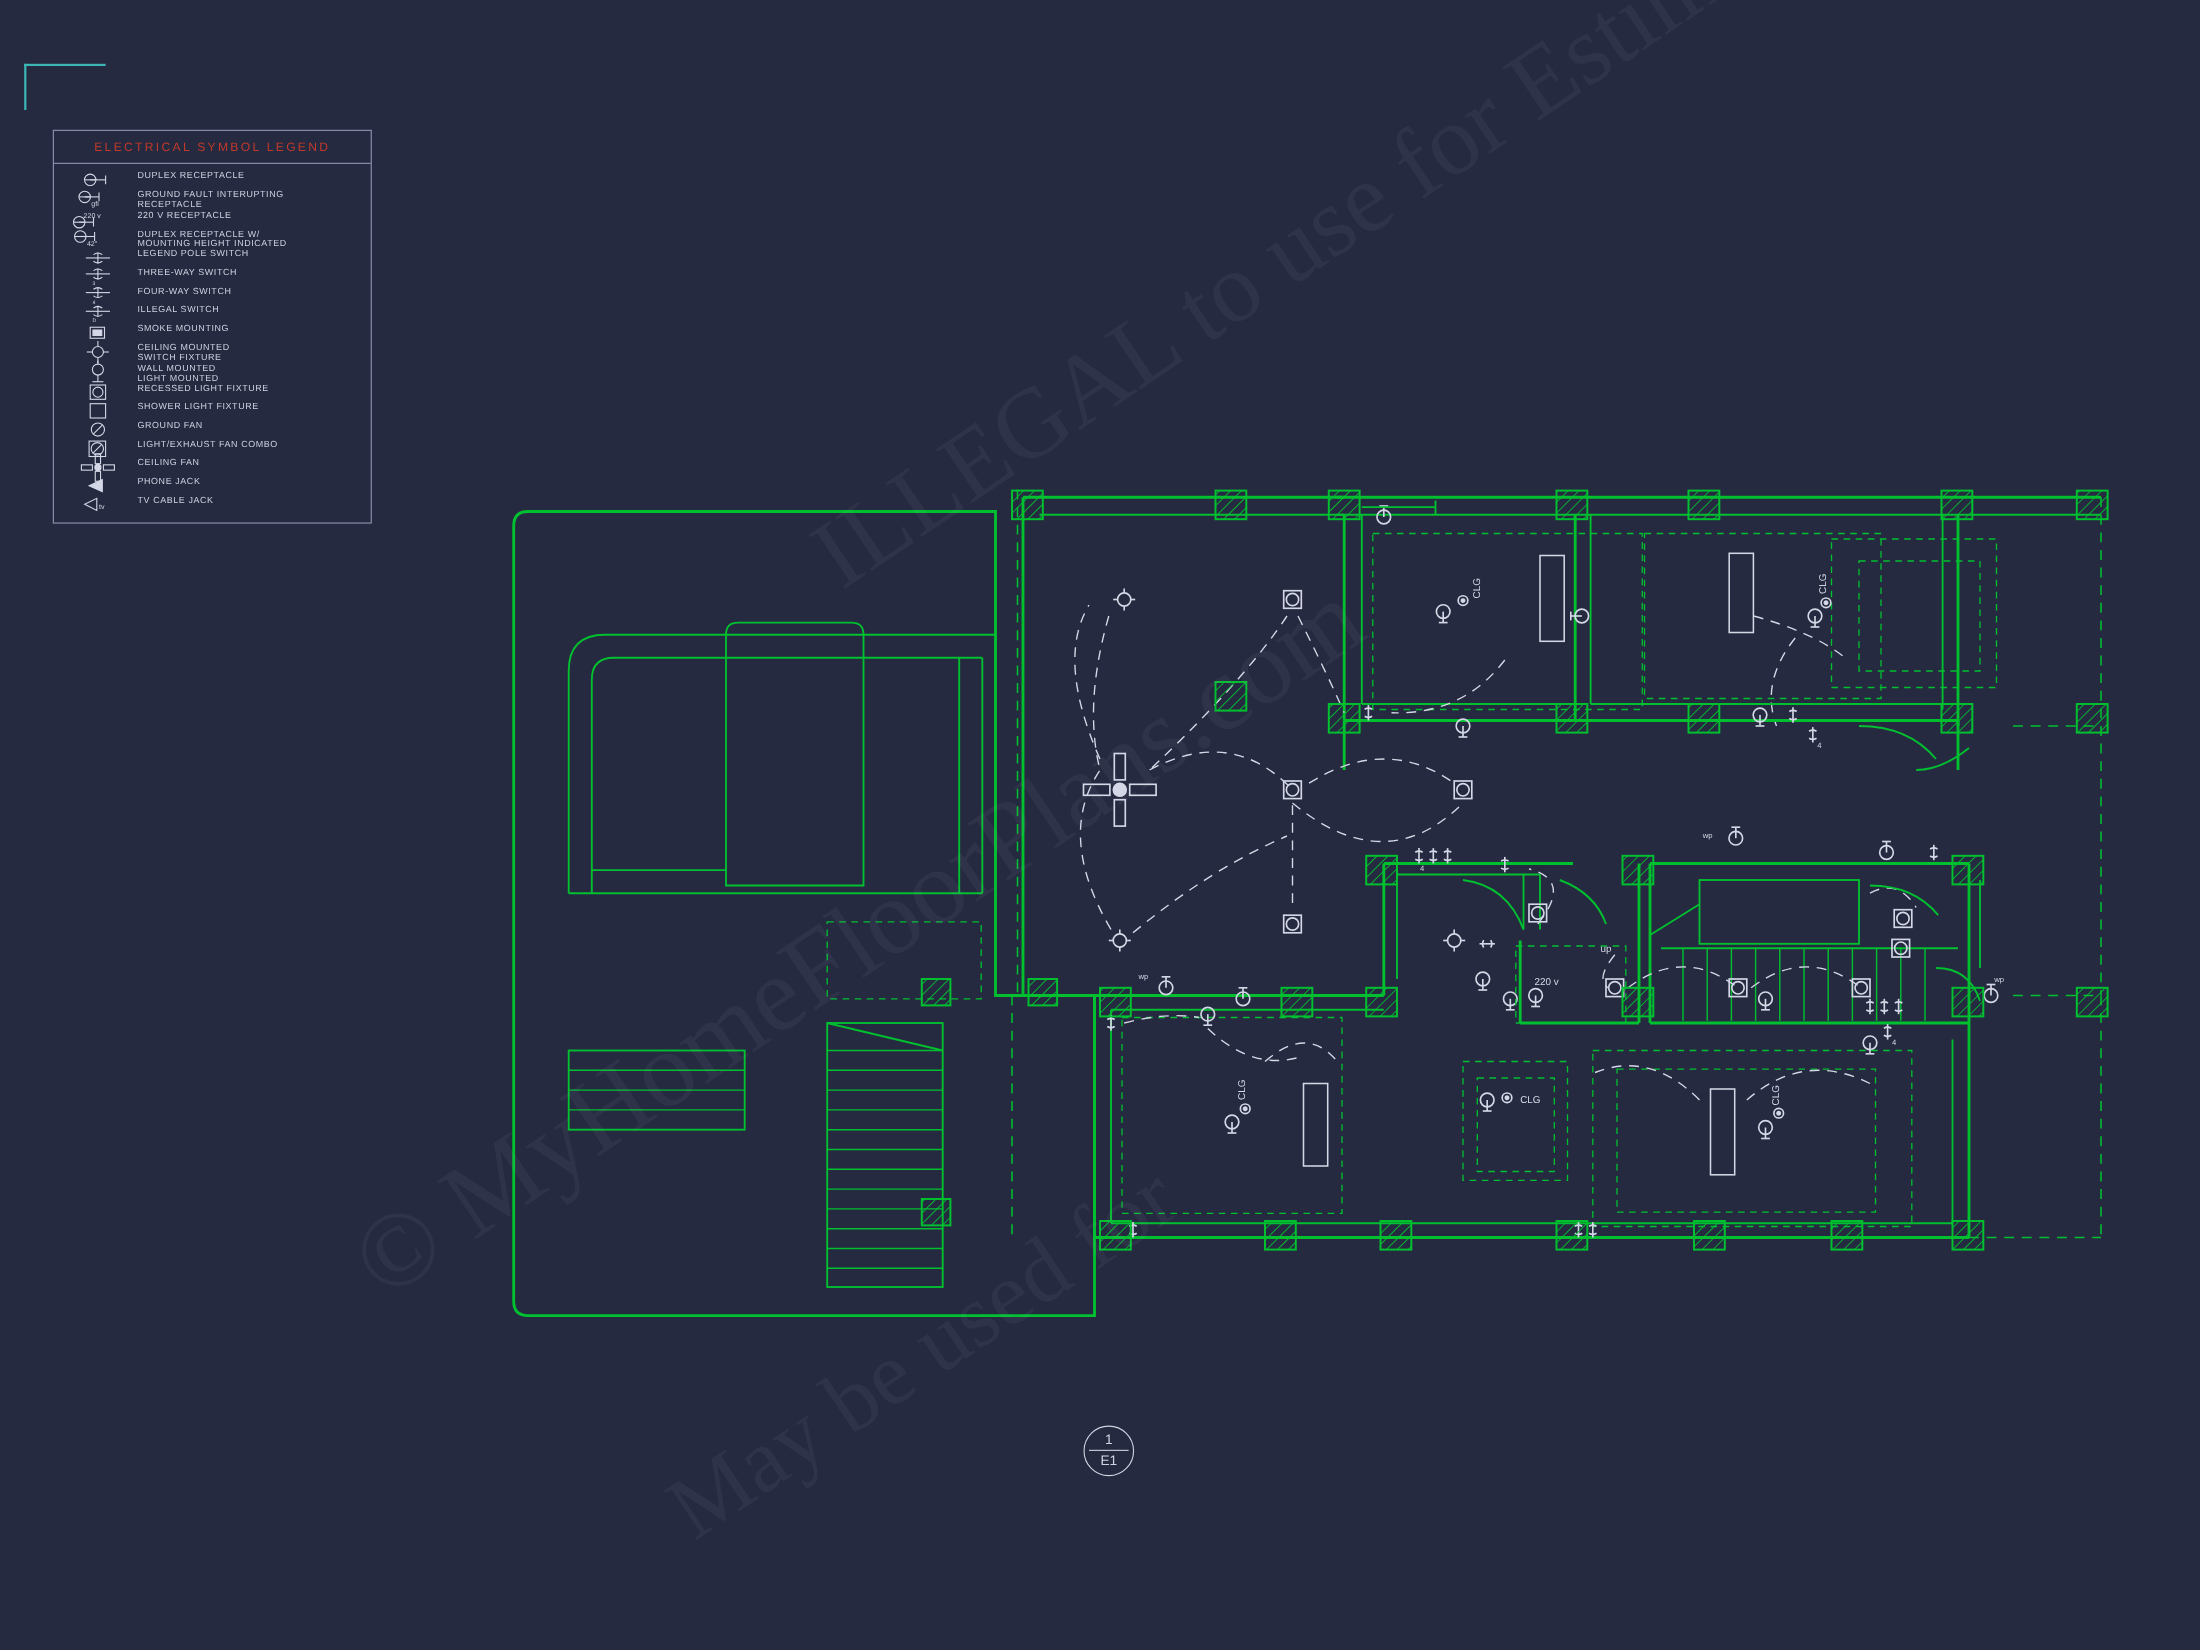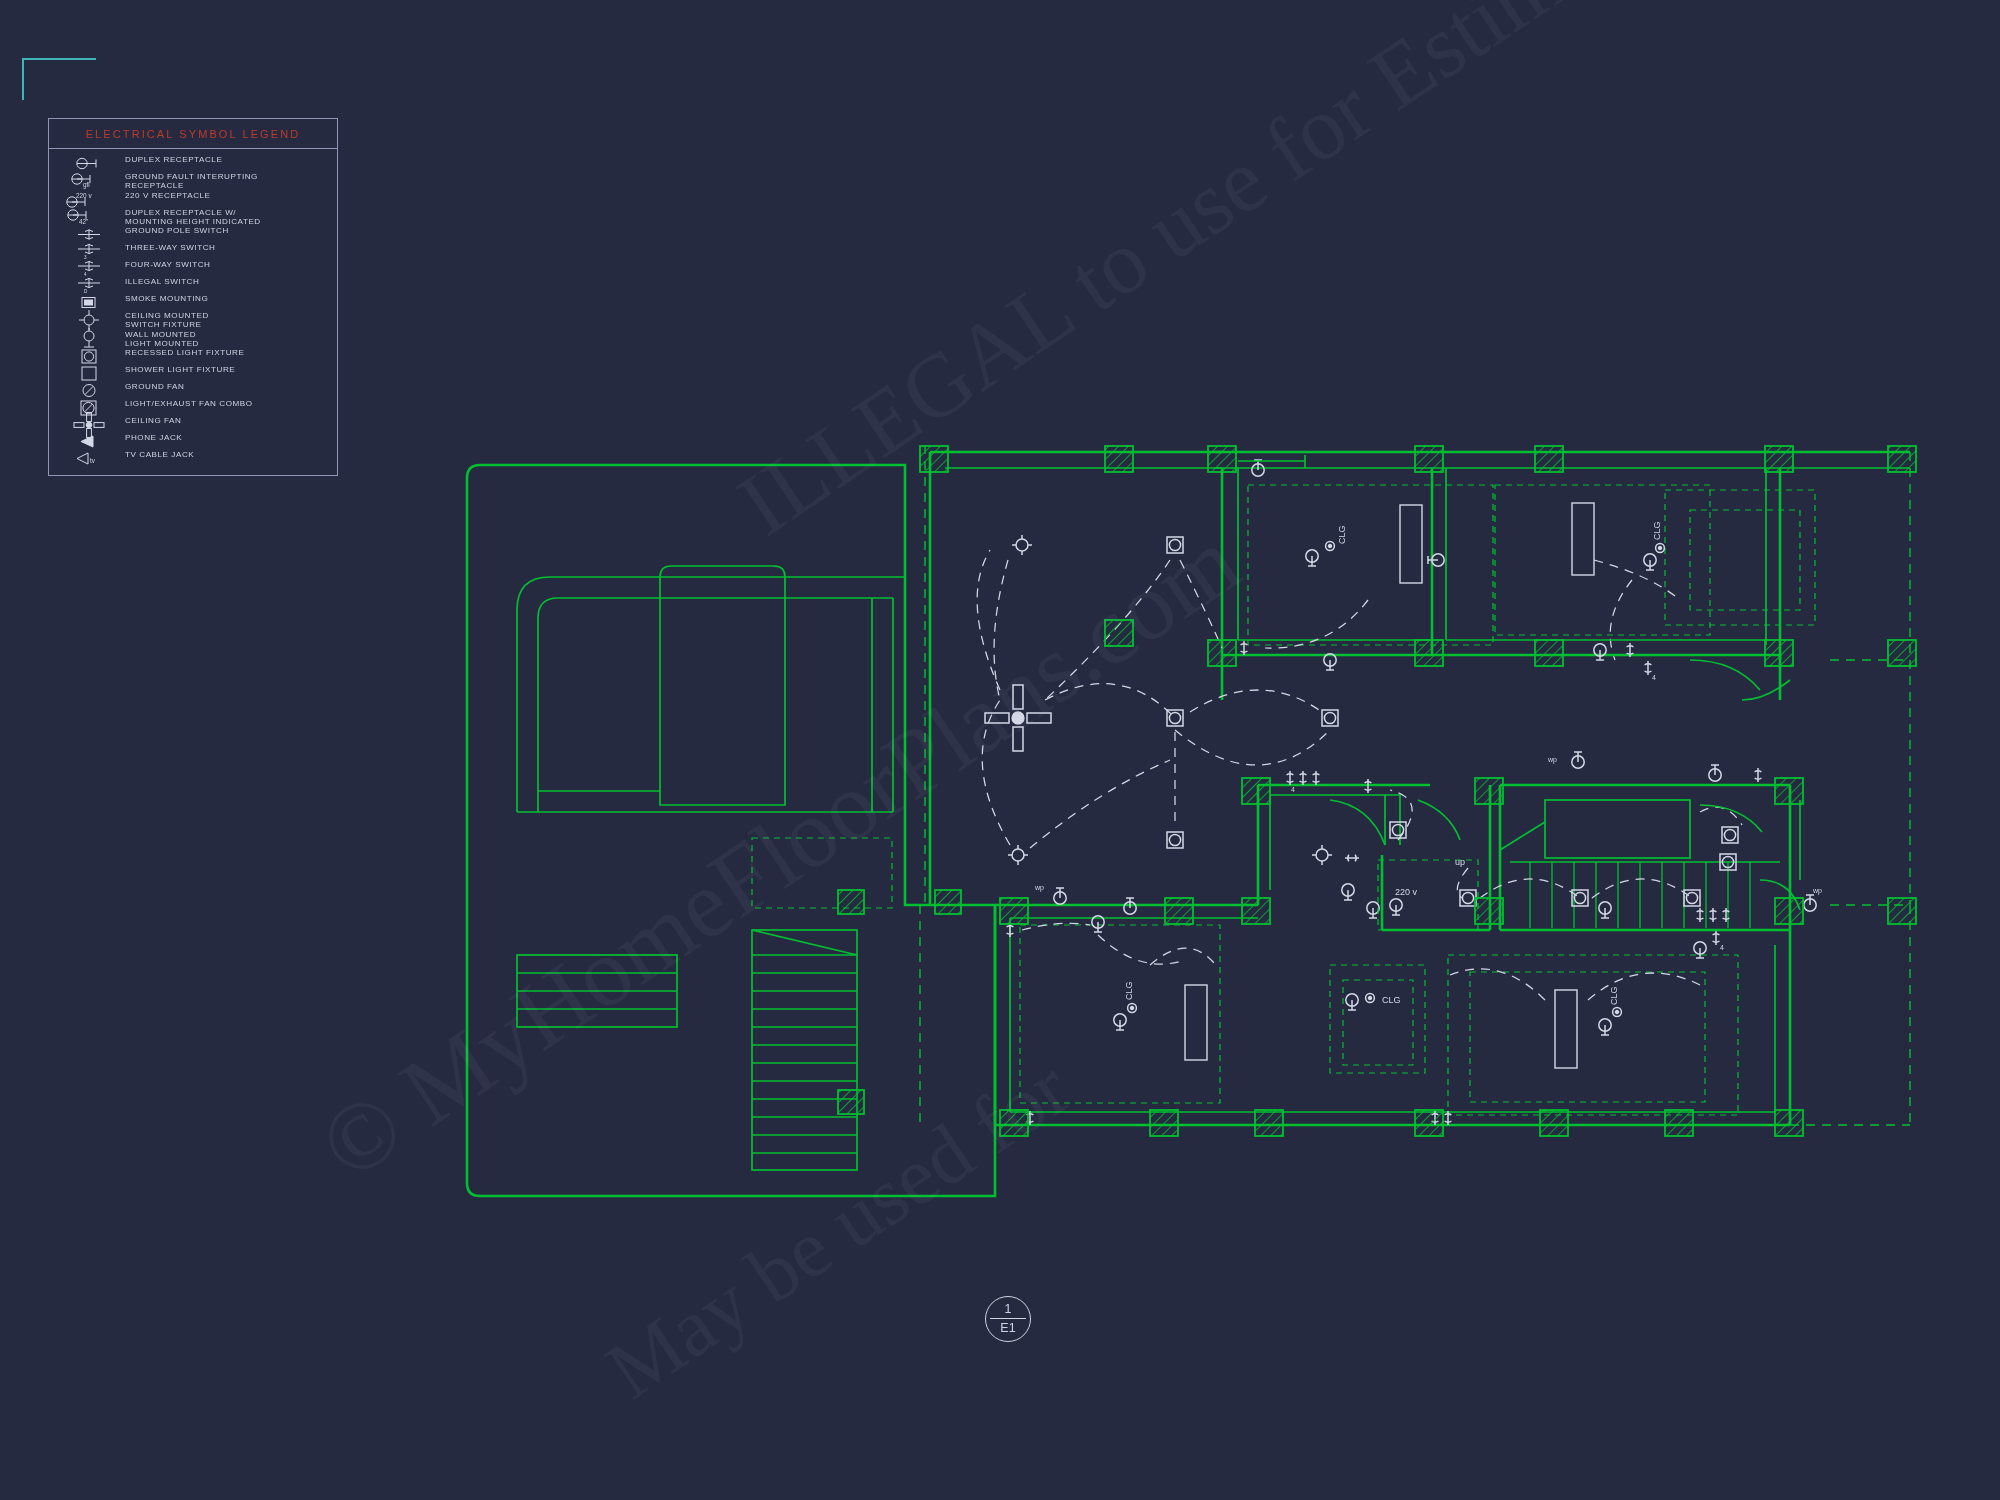--- a/index.html
+++ b/index.html
@@ -569,21 +569,21 @@
 
       <div class="legend-row">
         <div class="legend-sym">
           <svg class="sym-svg" width="34" height="15" viewBox="0 0 34 15">
             <line x1="6" y1="7.5" x2="28" y2="7.5" class="st"></line>
             <path d="M 13 4.5 Q 17 1.5 21 4.5" class="st"></path>
             <path d="M 13 10.5 Q 17 13.5 21 10.5" class="st"></path>
             <line x1="17" y1="2.5" x2="17" y2="12.5" class="st"></line>
           </svg>
         </div>
-        <div class="legend-label">GROUND POLE SWITCH</div>
+        <div class="legend-label">LEGEND POLE SWITCH</div>
       </div>
 
       <div class="legend-row">
         <div class="legend-sym">
           <svg class="sym-svg" width="34" height="17" viewBox="0 0 34 17">
             <line x1="6" y1="6" x2="28" y2="6" class="st"></line>
             <path d="M 13 3 Q 17 0 21 3" class="st"></path>
             <path d="M 13 9 Q 17 12 21 9" class="st"></path>
             <line x1="17" y1="1" x2="17" y2="11" class="st"></line>
             <text x="12" y="16" class="tinier-txt">3</text>

